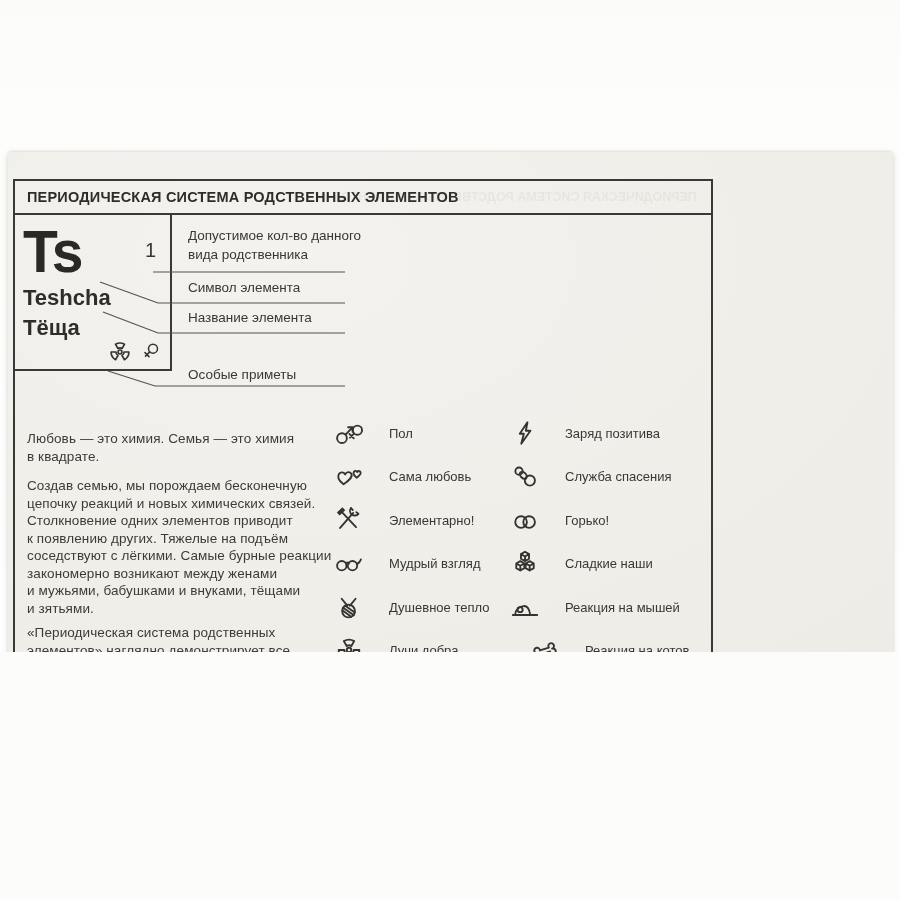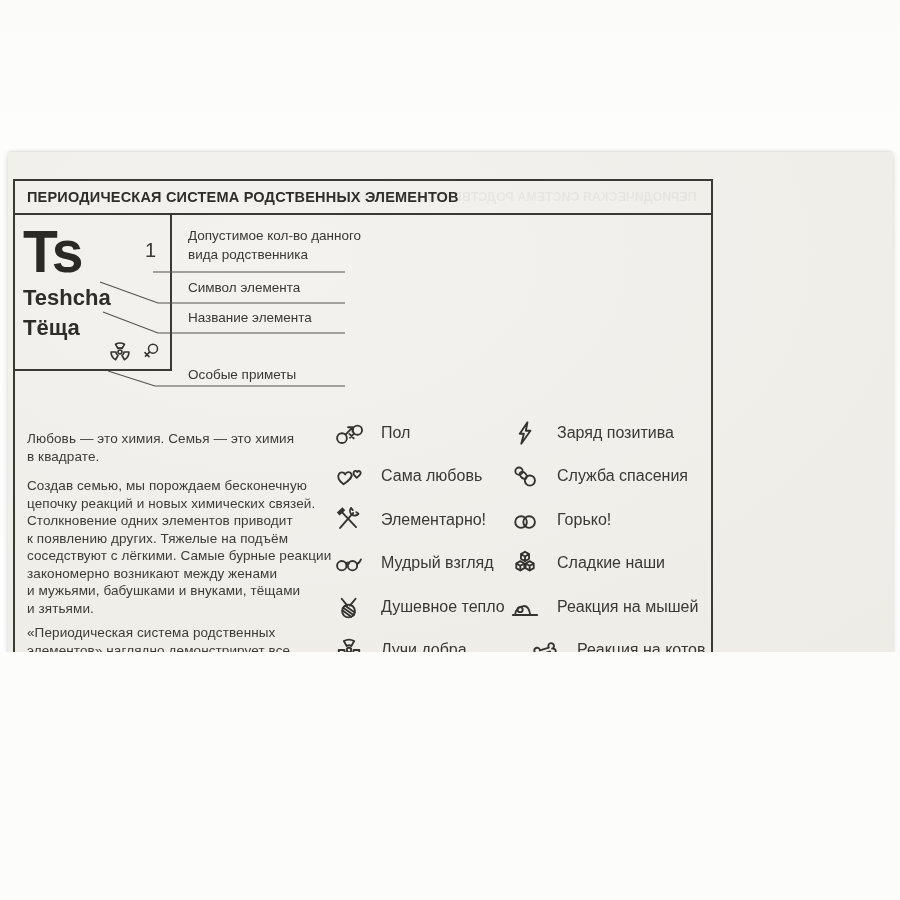--- a/index.html
+++ b/index.html
@@ -31,21 +31,21 @@
   .c4{left:173px;top:185px;}
   .callout-lines{position:absolute;left:0;top:0;width:696px;height:530px;}
   .para{position:absolute;left:12px;width:322px;font-size:13.5px;line-height:17.5px;
         color:#3e3b37;white-space:pre-line;letter-spacing:.1px;}
   .p1{top:249px;}
   .p2{top:296px;}
   .p3{top:443px;}
   .lrow{position:absolute;height:32px;display:flex;align-items:center;}
   .licon{width:36px;display:flex;justify-content:center;align-items:center;}
   .licon svg{width:30px;height:30px;}
-  .llabel{margin-left:14px;font-size:16px;color:#3a3734;white-space:nowrap;}
+  .llabel{margin-left:22px;font-size:13px;color:#3a3734;white-space:nowrap;}
   .footer-line{position:absolute;left:0;top:510px;width:696px;height:1px;background:#7a7770;opacity:.8;}
   svg.lineart *{stroke:#35322f;stroke-width:2;fill:none;stroke-linecap:round;stroke-linejoin:round;}
   .defs-holder{position:absolute;width:0;height:0;overflow:hidden;}
 </style>
 </head>
 <body>
 
 <svg class="defs-holder" aria-hidden="true">
   <defs>
     <g id="trefoil">

